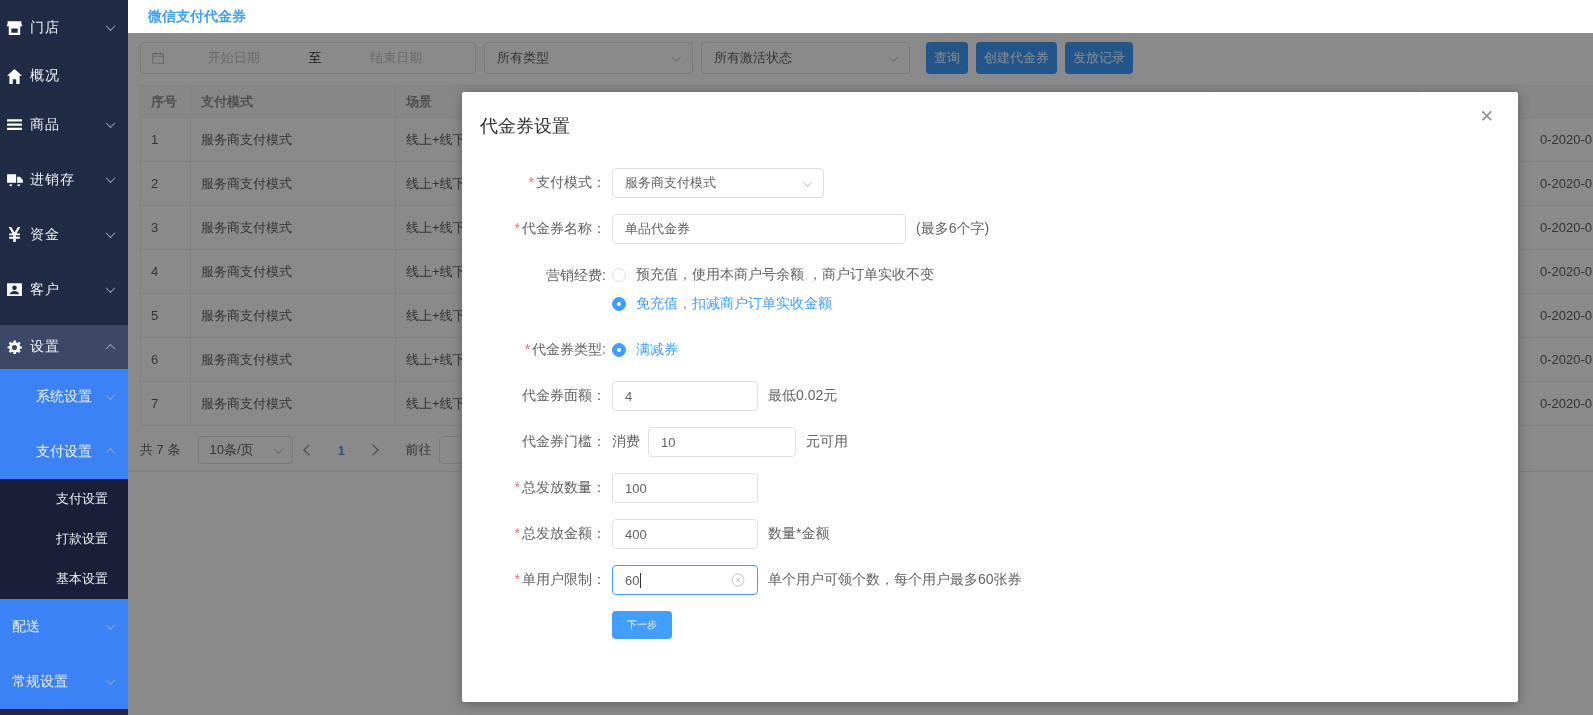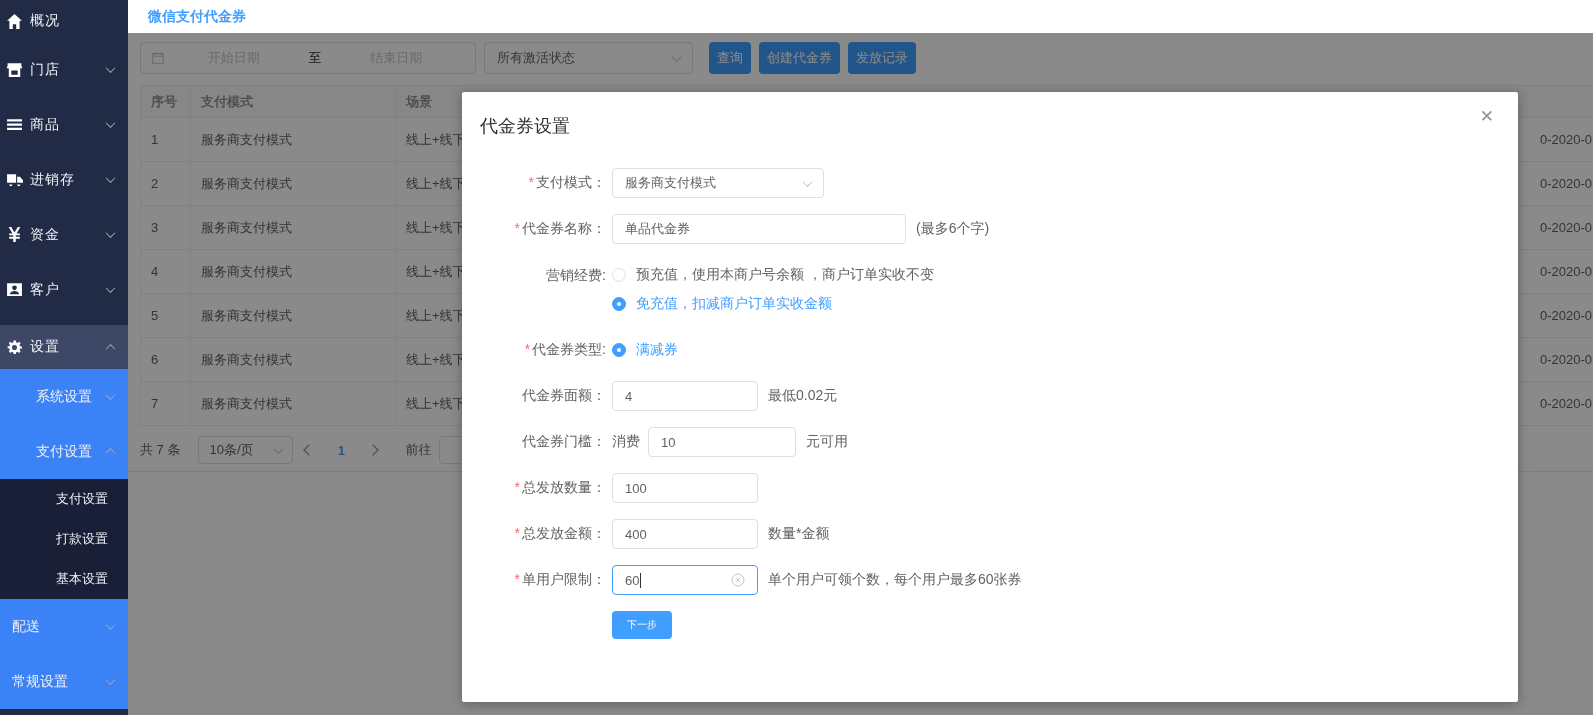--- a/index.html
+++ b/index.html
@@ -104,36 +104,36 @@
   .caret { display:inline-block; width:1px; height:15px; background:#303133; margin-left:1px; }
   .clear-ic { width:14px; height:14px; cursor:pointer; }
   .next-btn { margin-left:150px; height:28px; padding:0 15px; background:#409EFF; border:none; border-radius:4px;
     color:#fff; font-size:10px; cursor:pointer; font-family:inherit; }
   .valwrap { display:flex; align-items:center; }
 </style>
 </head>
 <body>
 
 <aside class="sidebar">
-  <div class="side-item first">
-    <span class="sicon">
-      <svg viewBox="0 0 16 16">
-          <path d="M8 1l7 6.2h-2.2V15H9.6v-4.4H6.4V15H3.2V7.2H1z"></path>
-        </svg>
-      </span>
-    <span class="slabel">概况</span>
-  </div>
   <div class="side-item">
     <span class="sicon">
       <svg viewBox="0 0 16 16">
           <path d="M1.5 2h13v2.6l1 2.2h-2.1V15H2.6V6.8H.5l1-2.2zM5 9h6v4H5z" fill-rule="evenodd"></path>
         </svg>
       </span>
     <span class="slabel">门店</span>
     <span class="chev down"></span>
+  </div>
+  <div class="side-item first">
+    <span class="sicon">
+      <svg viewBox="0 0 16 16">
+          <path d="M8 1l7 6.2h-2.2V15H9.6v-4.4H6.4V15H3.2V7.2H1z"></path>
+        </svg>
+      </span>
+    <span class="slabel">概况</span>
   </div>
   <div class="side-item">
     <span class="sicon">
       <svg viewBox="0 0 16 16">
           <path d="M1 3h14v2.2H1zM1 7h14v2.2H1zM1 11h14v2.2H1z"></path>
         </svg>
       </span>
     <span class="slabel">商品</span>
     <span class="chev down"></span>
   </div>
@@ -212,20 +212,24 @@
 
     <div class="filterbar">
       <div class="daterange">
         <svg viewBox="0 0 16 16" fill="#c0c4cc">
           <path d="M2 3h12v11H2zM2 6h12" stroke="#c0c4cc" stroke-width="1.4" fill="none"></path>
           <path d="M5 1.5v3M11 1.5v3" stroke="#c0c4cc" stroke-width="1.4"></path>
         </svg>
         <span class="dph">开始日期</span>
         <span class="dsep">至</span>
         <span class="dph">结束日期</span>
+      </div>
+      <div class="fselect">
+        <span>所有类型</span>
+        <span class="chev down"></span>
       </div>
       <div class="fselect">
         <span>所有激活状态</span>
         <span class="chev down"></span>
       </div>
       <button class="fbtn b1">查询</button>
       <button class="fbtn">创建代金券</button>
       <button class="fbtn">发放记录</button>
     </div>
 

